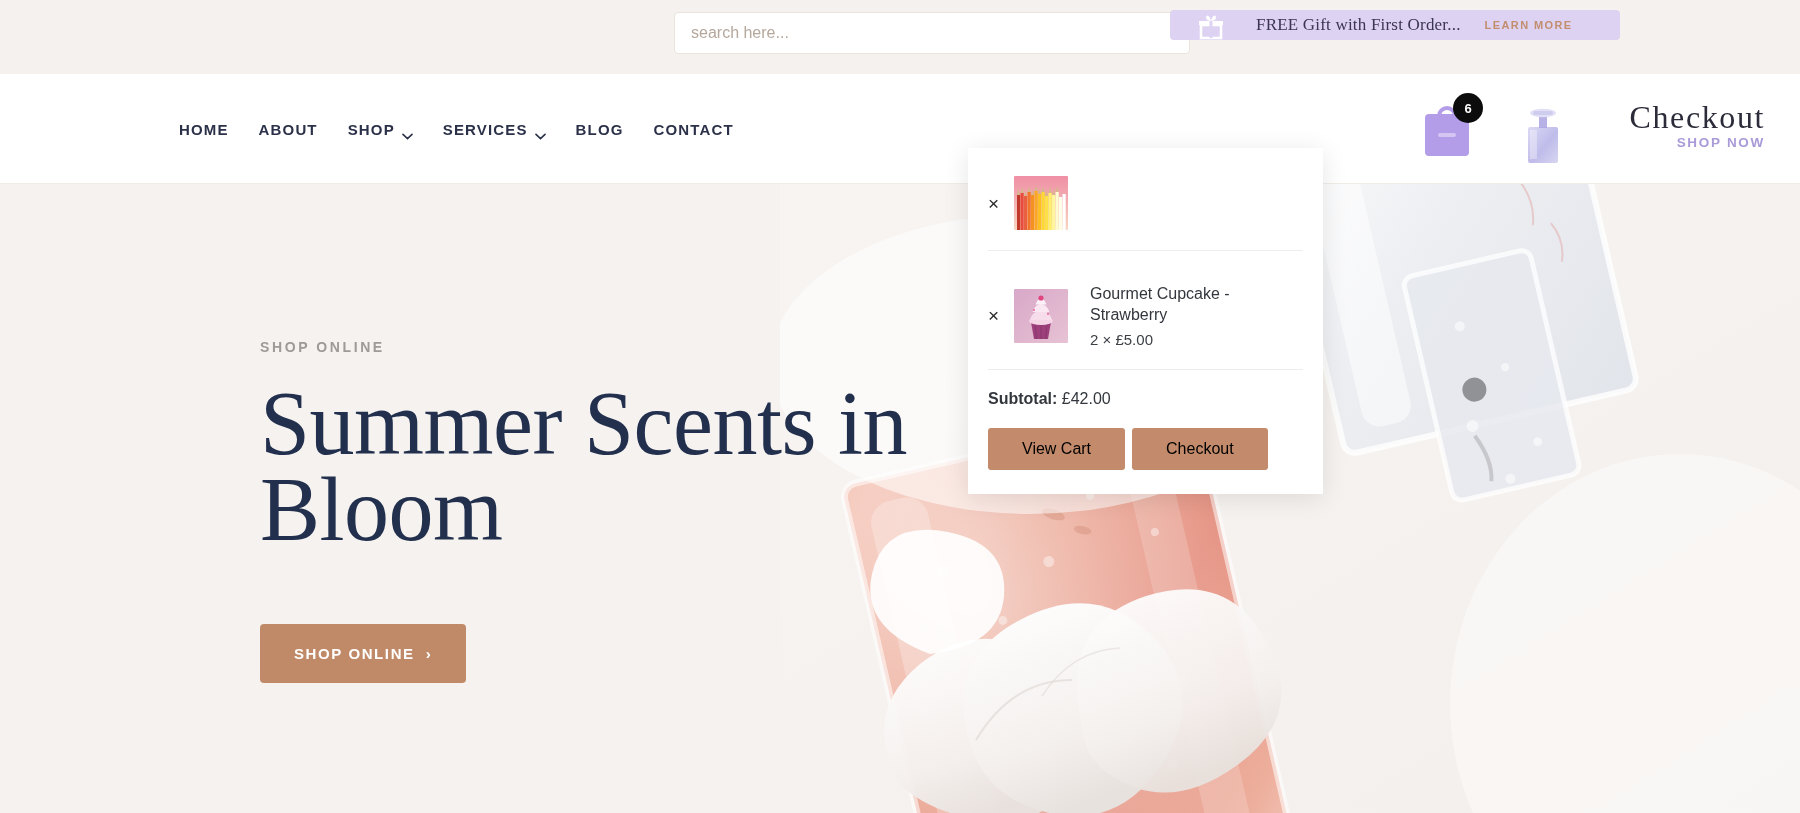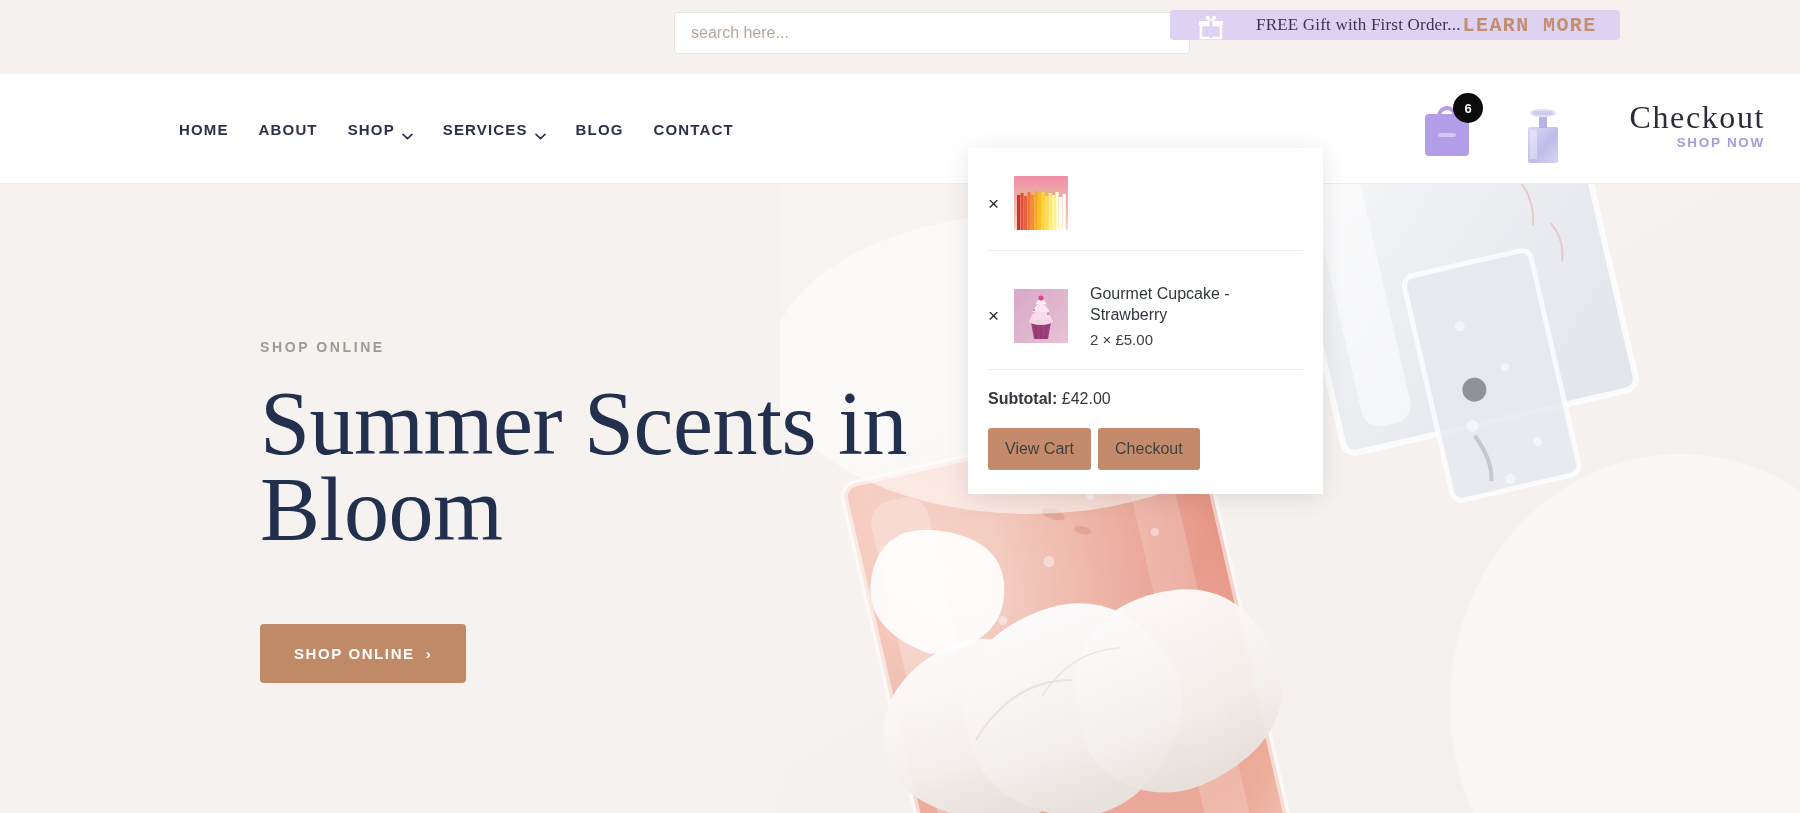--- a/index.html
+++ b/index.html
@@ -41,26 +41,26 @@
     padding-left:26px;
   }
   .gift-icon { width:30px; height:30px; flex:0 0 30px; margin-right:30px; }
   .gift-text {
     font-family:"Liberation Serif", serif;
     font-size:17px; color:#3a3550;
     letter-spacing:0.2px;
     white-space:nowrap;
   }
   .gift-link {
-    font-family:Liberation Mono, monospace;
-    font-size:20px;
+    font-family:Liberation Sans, sans-serif;
+    font-size:11px;
     font-weight:bold;
     color:#c28e6e;
     letter-spacing:1.4px;
-    margin-left:2px;
+    margin-left:24px;
   }
 
   
   .navbar {
     position:absolute; left:0; top:74px; width:1800px; height:110px;
     background:#ffffff;
     border-bottom:1px solid #f0ece8;
   }
   .nav-links {
     position:absolute; left:179px; top:0; height:110px;
@@ -197,23 +197,23 @@
     line-height:1.33; margin-bottom:5px;
   }
   .item-qty { font-size:15px; color:#3c4147; }
   .subtotal {
     font-size:16px; color:#32373d;
     padding-top:2px; margin-bottom:20px;
   }
   .subtotal b { font-weight:bold; }
   .cart-actions { display:flex; gap:7px; }
   .cart-btn-a {
-    background:#c38b6b; color:#404040;
+    background:#c38b6b; color:#000000;
     border:none; border-radius:3px;
-    padding:12px 17px;
+    padding:12px 34px;
     font-family:"Liberation Sans", sans-serif;
     font-size:16px; cursor:pointer;
   }
 </style>
 </head>
 <body>
 
 <div class="page">
 
   <div class="topbar">

